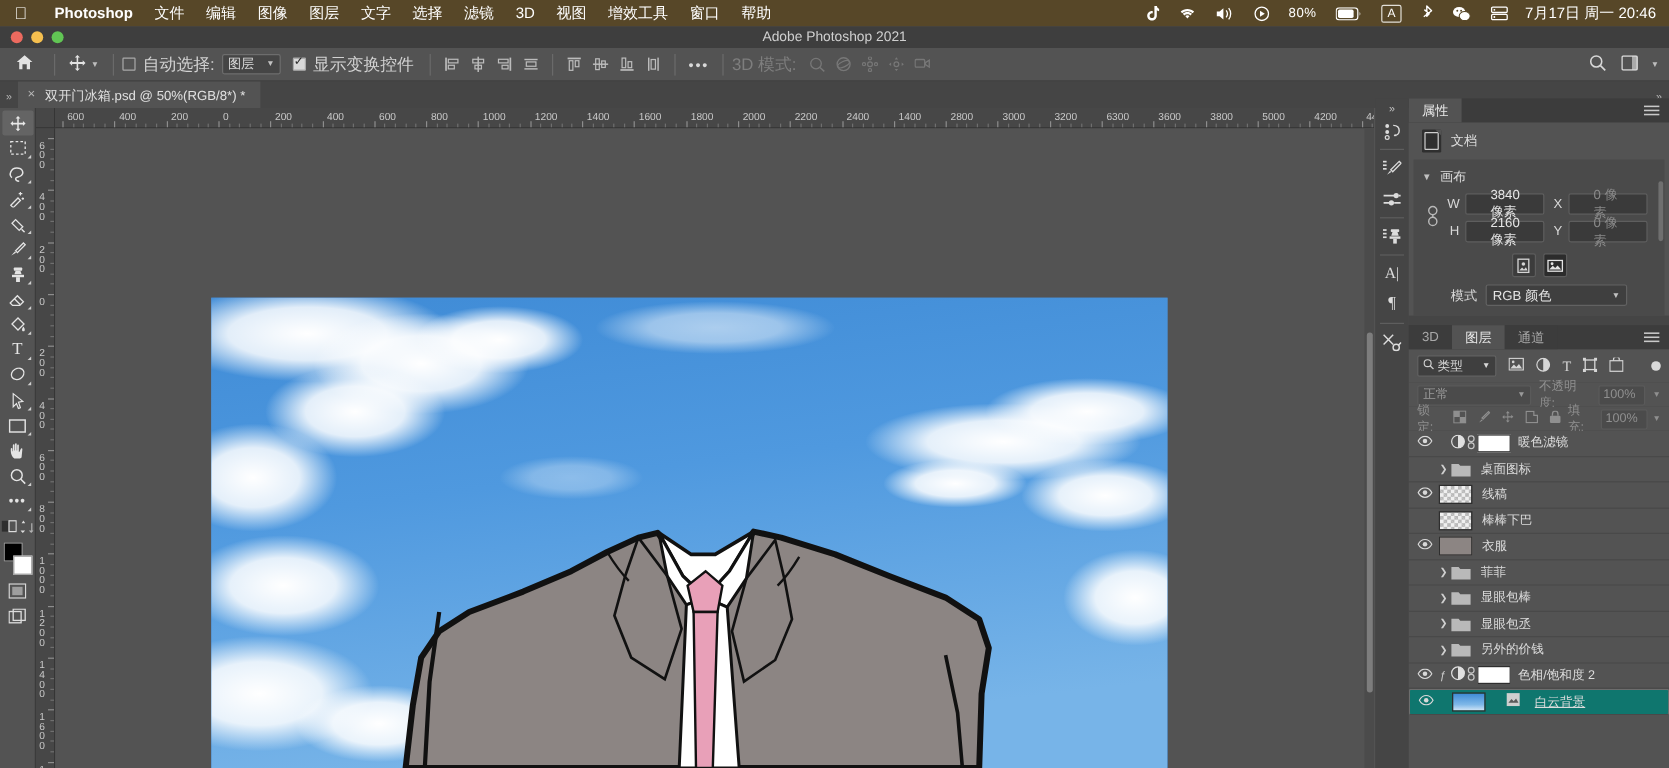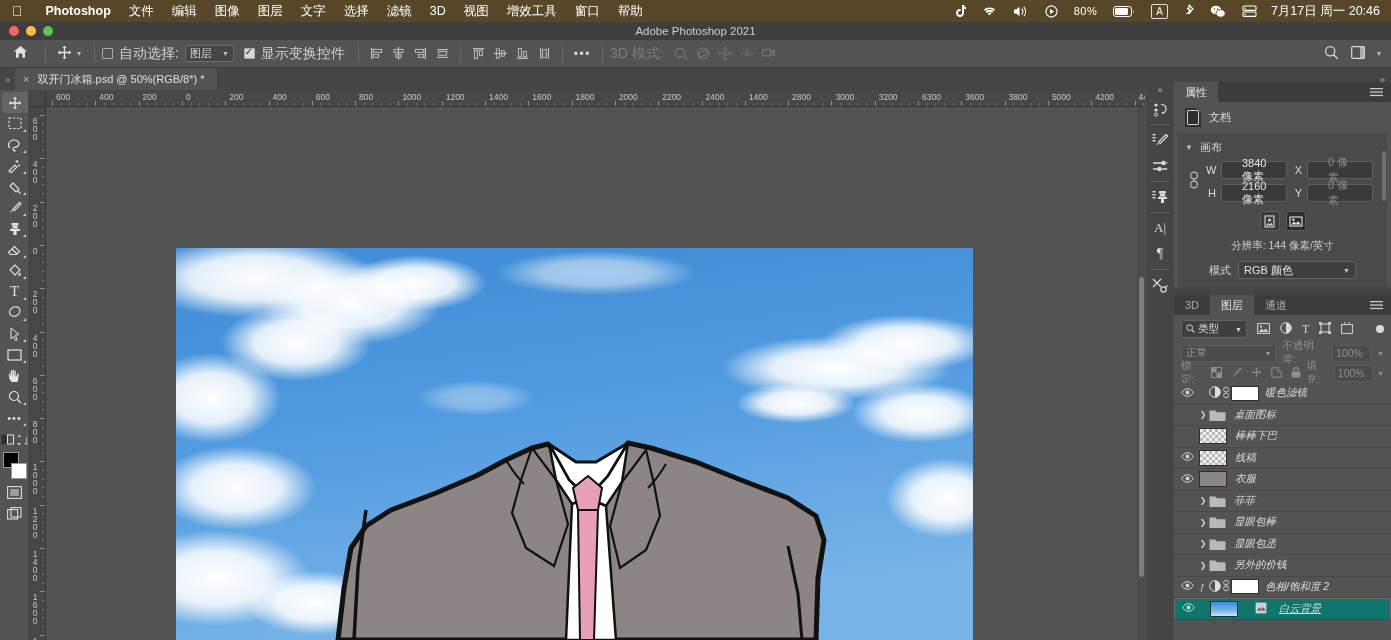--- a/index.html
+++ b/index.html
@@ -300,21 +300,21 @@
     margin-right: 4px;
   }
   .grpcaret { width: 12px; text-align: center; font-size: 8px; color: #cfcfcf;}
   .thumbL {
     width: 28px; height: 16px; margin: 0 6px 0 2px; border: 1px solid #2e2e2e;
     background-image:
       linear-gradient(45deg, #b8b8b8 25%, transparent 25%, transparent 75%, #b8b8b8 75%),
       linear-gradient(45deg, #b8b8b8 25%, #f0f0f0 25%, #f0f0f0 75%, #b8b8b8 75%);
     background-size: 6px 6px; background-position: 0 0, 3px 3px;
   }
-  .lname { padding-left: 2px; white-space: nowrap; font-style: italic; }
+  .lname { padding-left: 2px; white-space: nowrap; }
   .lname.ul { text-decoration: underline; }
 </style>
 </head>
 <body>
 
 <div id="menubar">
   <div class="apple"></div>
   <div class="mi app">Photoshop</div>
   <div class="mi">文件</div>
   <div class="mi">编辑</div>
@@ -1166,21 +1166,20 @@
             </svg>
         </span>
         <span class="tbtn sel2">
           <svg width="14" height="11" viewBox="0 0 14 11">
               <rect x="1" y="1" width="12" height="9" stroke="#e4e4e4" stroke-width="1.1" fill="none"></rect>
               <circle cx="4.4" cy="3.8" r="1.2" fill="#e4e4e4"></circle>
               <path d="M2 8.6l3-3.2 2 2 2-2.2 3 3.4z" fill="#e4e4e4"></path>
             </svg>
         </span>
       </div>
-      <div class="resline">分辨率: 144 像素/英寸</div>
       <div class="moderow">
         <span>模式</span>
         <span class="modesel">
           <span>RGB 颜色</span>
           <span class="cv">▼</span>
         </span>
       </div>
     </div>
   </div>
 
@@ -1318,31 +1317,31 @@
           <span class="eye off"></span>
           <span class="grpcaret">❯</span>
           <span style="margin-right:6px;display:inline-flex">
             <svg width="17" height="14" viewBox="0 0 17 14">
               <path d="M.5 2.6h6l1.4 1.6h8.6v8.8H.5z" fill="#b9b9b9"></path>
             </svg>
           </span>
           <span class="lname">桌面图标</span>
         </div>
         <div class="lrow">
-          <span class="eye off"></span>
-          <span class="thumbL"></span>
-          <span class="lname">棒棒下巴</span>
-        </div>
-        <div class="lrow">
           <span class="eye"><svg width="13" height="9" viewBox="0 0 13 9">
               <path d="M6.5.6C3 .6 .8 4.5.8 4.5S3 8.4 6.5 8.4 12.2 4.5 12.2 4.5 10 .6 6.5.6z" stroke="#d8d8d8" stroke-width="1" fill="none"></path>
               <circle cx="6.5" cy="4.5" r="1.9" fill="#d8d8d8"></circle>
             </svg></span>
           <span class="thumbL"></span>
           <span class="lname">线稿</span>
+        </div>
+        <div class="lrow">
+          <span class="eye off"></span>
+          <span class="thumbL"></span>
+          <span class="lname">棒棒下巴</span>
         </div>
         <div class="lrow">
           <span class="eye"><svg width="13" height="9" viewBox="0 0 13 9">
               <path d="M6.5.6C3 .6 .8 4.5.8 4.5S3 8.4 6.5 8.4 12.2 4.5 12.2 4.5 10 .6 6.5.6z" stroke="#d8d8d8" stroke-width="1" fill="none"></path>
               <circle cx="6.5" cy="4.5" r="1.9" fill="#d8d8d8"></circle>
             </svg></span>
           <span class="thumbL" style="background:#8c8583;position:relative;"></span>
           <span class="lname">衣服</span>
         </div>
         <div class="lrow">

